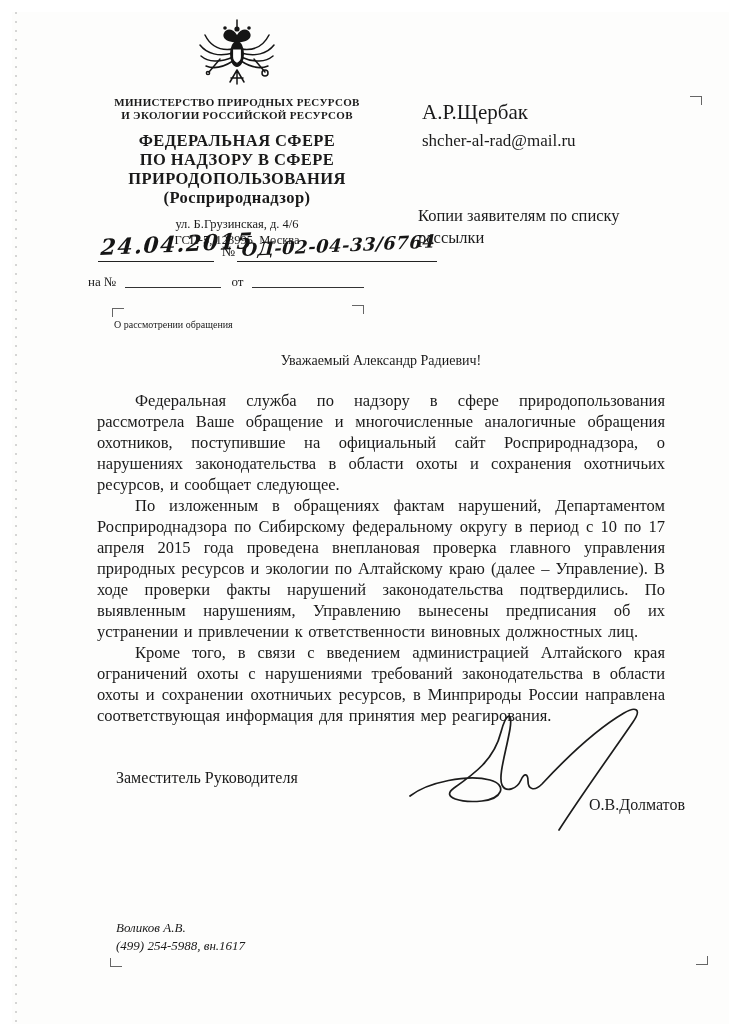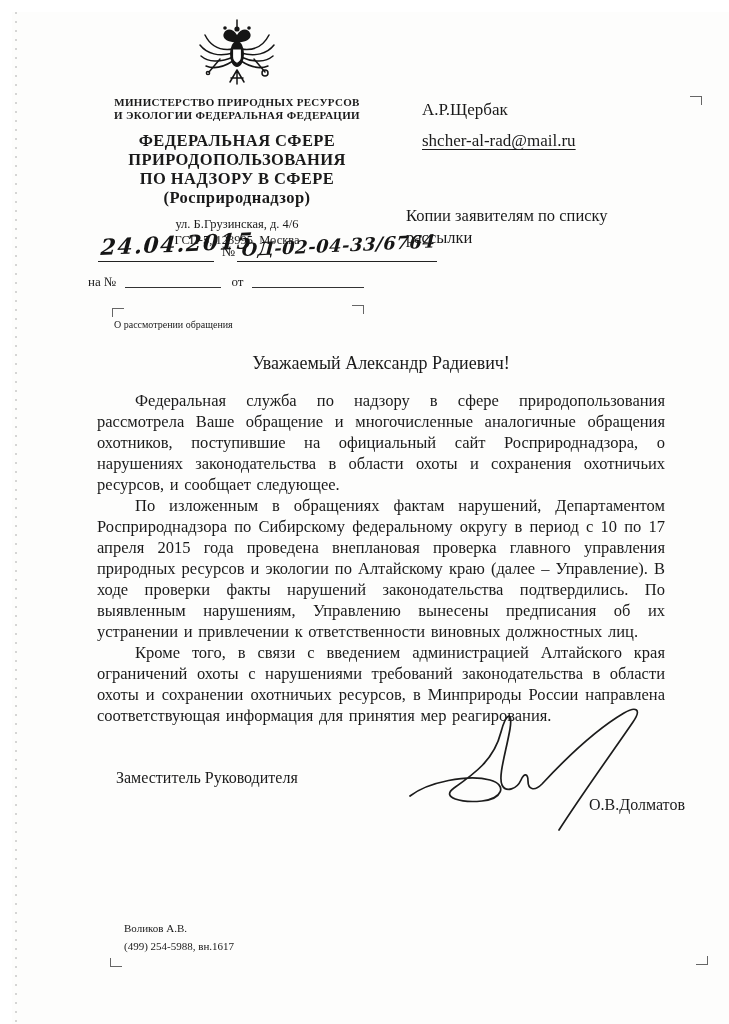--- a/index.html
+++ b/index.html
@@ -36,44 +36,44 @@
   .ref-num-cell { border-bottom:1.6px solid #222; width:196px; padding:0 0 1px 4px; }
   .ref-num-cell .hand { font-size:18px; letter-spacing:.5px; }
 
   .onref-row { position:absolute; left:76px; top:262px; font-size:13px; display:flex; align-items:flex-start; }
   .uline { display:inline-block; border-bottom:1px solid #333; height:13px; }
   .u1 { width:96px; margin-left:9px; }
   .u2 { width:112px; margin-left:9px; }
   .ot-label { margin-left:10px; }
 
   
-  .rcpt-name  { position:absolute; left:410px; top:88px;  font-size:17px; }
-  .rcpt-email { position:absolute; left:410px; top:119px; font-size:17px; text-decoration:underline; text-underline-offset:3px; }
-  .rcpt-copies{ position:absolute; left:394px; top:193px; font-size:16.5px; line-height:22px; width:240px; }
+  .rcpt-name  { position:absolute; left:410px; top:88px;  font-size:21px; }
+  .rcpt-email { position:absolute; left:410px; top:119px; font-size:17px; text-underline-offset:3px; }
+  .rcpt-copies{ position:absolute; left:406px; top:193px; font-size:16.5px; line-height:22px; width:240px; }
 
   
   .mark { position:absolute; width:11px; height:8px; pointer-events:none; }
   .mark-tr     { left:678px; top:84px;  border-top:1px solid #666; border-right:1px solid #666; }
   .mark-subj-l { left:100px; top:296px; border-top:1px solid #666; border-left:1px solid #666; }
   .mark-subj-r { left:340px; top:293px; border-top:1px solid #666; border-right:1px solid #666; }
   .mark-bl     { left:98px;  top:946px; border-bottom:1px solid #666; border-left:1px solid #666; }
   .mark-br     { left:684px; top:944px; border-bottom:1px solid #666; border-right:1px solid #666; }
 
   .subject    { position:absolute; left:102px; top:307px; font-size:10px; }
-  .salutation { position:absolute; left:85px; top:341px; width:568px; text-align:center; font-size:18px; }
+  .salutation { position:absolute; left:85px; top:341px; width:568px; text-align:center; font-size:14px; }
 
   .body-text { position:absolute; left:85px; top:378px; width:568px;
                font-size:16.5px; line-height:21px; text-align:justify; }
   .body-text p { margin:0; text-indent:38px; word-spacing:1.5px; }
 
   .sig-position { position:absolute; left:104px; top:757px; font-size:16px; }
   .sig-name     { position:absolute; left:577px; top:784px; font-size:16px; }
   .sig-svg      { position:absolute; left:382px; top:688px; }
 
-  .footer { position:absolute; left:112px; top:907px; font-size:11px; line-height:18px; }
+  .footer { position:absolute; left:104px; top:907px; font-size:13px; line-height:18px;font-style:italic; }
 </style>
 </head>
 <body>
 
 <div class="page">
 
   <div class="edge edge-left"></div>
   <div class="edge edge-right"></div>
   <div class="edge edge-bottom"></div>
 
@@ -99,26 +99,26 @@
         <path d="M43 17 C39 10 32 10 30 15 C28 18.5 31 22.5 36 23.5 L43 25 Z"></path>
         <path d="M43 17 C47 10 54 10 56 15 C58 18.5 55 22.5 50 23.5 L43 25 Z"></path>
         <circle cx="31" cy="10" r="1.8"></circle>
         <circle cx="55" cy="10" r="1.8"></circle>
         <ellipse cx="43" cy="36" rx="7" ry="13"></ellipse>
       </g>
       <path d="M38.5 31 h9 v8 c0 4.4 -4.5 6.5 -4.5 6.5 c0 0 -4.5 -2.1 -4.5 -6.5 z" fill="#ffffff" stroke="#151515" stroke-width="1.2"></path>
     </svg>
     <div class="ministry">
       <div>МИНИСТЕРСТВО ПРИРОДНЫХ РЕСУРСОВ</div>
-      <div>И ЭКОЛОГИИ ФЕДЕРАЛЬНАЯ ФЕДЕРАЦИИ</div>
+      <div>И ЭКОЛОГИИ РОССИЙСКОЙ РЕСУРСОВ</div>
     </div>
     <div class="service">
       <div>ФЕДЕРАЛЬНАЯ СФЕРЕ</div>
+      <div>ПО НАДЗОРУ В СФЕРЕ</div>
       <div>ПРИРОДОПОЛЬЗОВАНИЯ</div>
-      <div>ПО НАДЗОРУ В СФЕРЕ</div>
       <div class="service-short">(Росприроднадзор)</div>
     </div>
     <div class="addr">
       <div>ул. Б.Грузинская, д. 4/6</div>
       <div>ГСП-5, 123995, Москва</div>
     </div>
   </div>
 
   <div class="ref-row">
     <span class="ref-date-cell"><span class="hand">24.04.2015</span></span>

